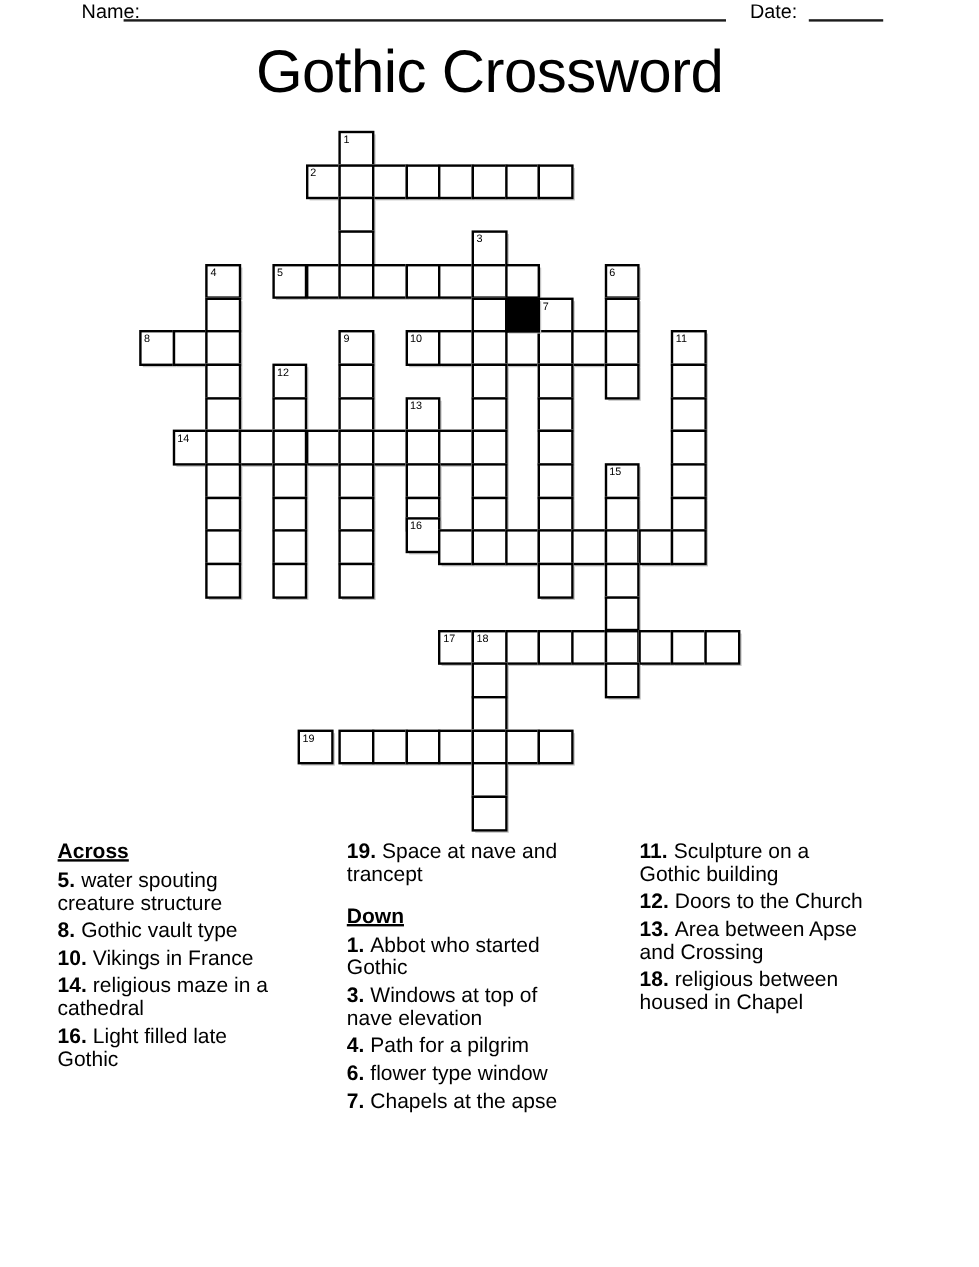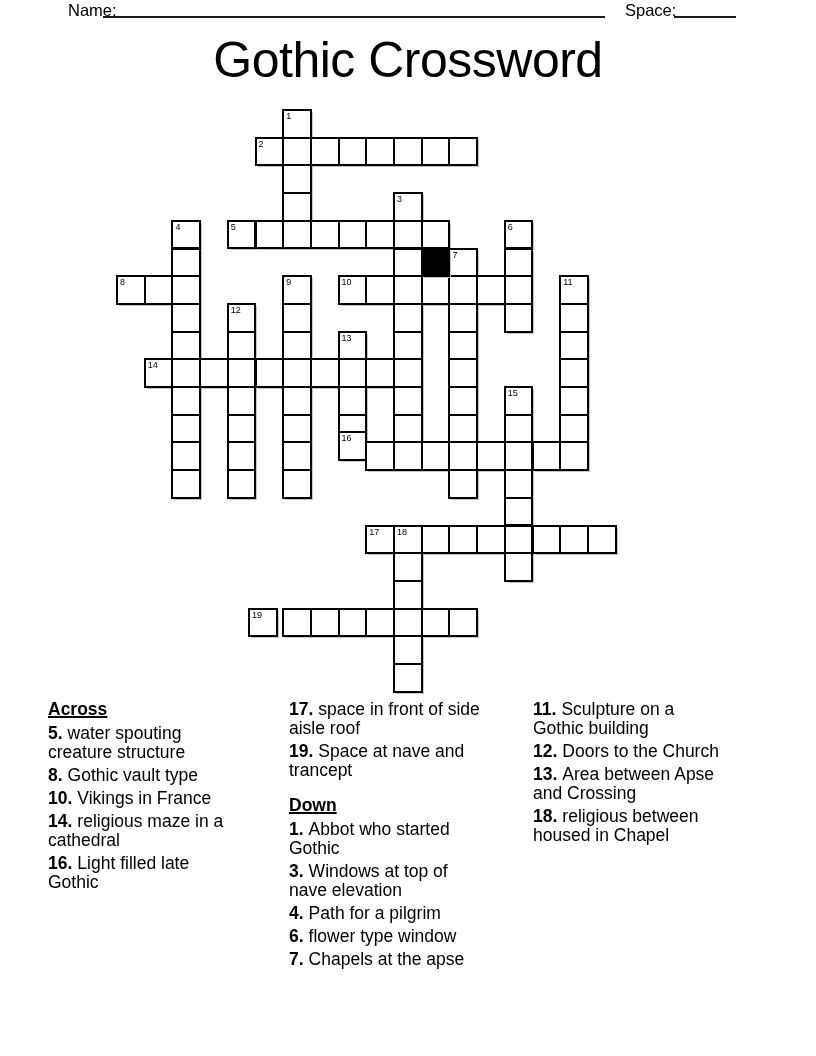--- a/index.html
+++ b/index.html
@@ -43,21 +43,21 @@
   .clue-heading.not-first{margin-top:16px;}
   p.clue{margin:0 0 4px 0;}
   p.clue b{font-weight:700;margin-right:5px;}
   p.clue span{white-space:pre-line;}
 </style>
 </head>
 <body>
 
 <div class="hdr-label" id="name-label">Name:</div>
 <div class="write-line" id="name-line"></div>
-<div class="hdr-label" id="date-label">Space:</div>
+<div class="hdr-label" id="date-label">Date:</div>
 <div class="write-line" id="date-line"></div>
 
 <div class="page-title">Gothic Crossword</div>
 
 <div id="grid">
     <div class="cell" style="left: 166.2px; top: 0px;">
       <span class="cellnum">1</span>
     </div>
     <div class="cell" style="left: 138.5px; top: 27.7px;">
       <span class="cellnum">2</span>
@@ -222,22 +222,20 @@
     <p class="clue"><b>5.</b><span>water spouting
 creature structure</span></p>
     <p class="clue"><b>8.</b><span>Gothic vault type</span></p>
     <p class="clue"><b>10.</b><span>Vikings in France</span></p>
     <p class="clue"><b>14.</b><span>religious maze in a
 cathedral</span></p>
     <p class="clue"><b>16.</b><span>Light filled late
 Gothic</span></p>
   </div>
 <div class="clue-col" id="clue-col-2">
-    <p class="clue"><b>17.</b><span>space in front of side
-aisle roof</span></p>
     <p class="clue"><b>19.</b><span>Space at nave and
 trancept</span></p>
     <div class="clue-heading not-first">Down</div>
     <p class="clue"><b>1.</b><span>Abbot who started
 Gothic</span></p>
     <p class="clue"><b>3.</b><span>Windows at top of
 nave elevation</span></p>
     <p class="clue"><b>4.</b><span>Path for a pilgrim</span></p>
     <p class="clue"><b>6.</b><span>flower type window</span></p>
     <p class="clue"><b>7.</b><span>Chapels at the apse</span></p>

